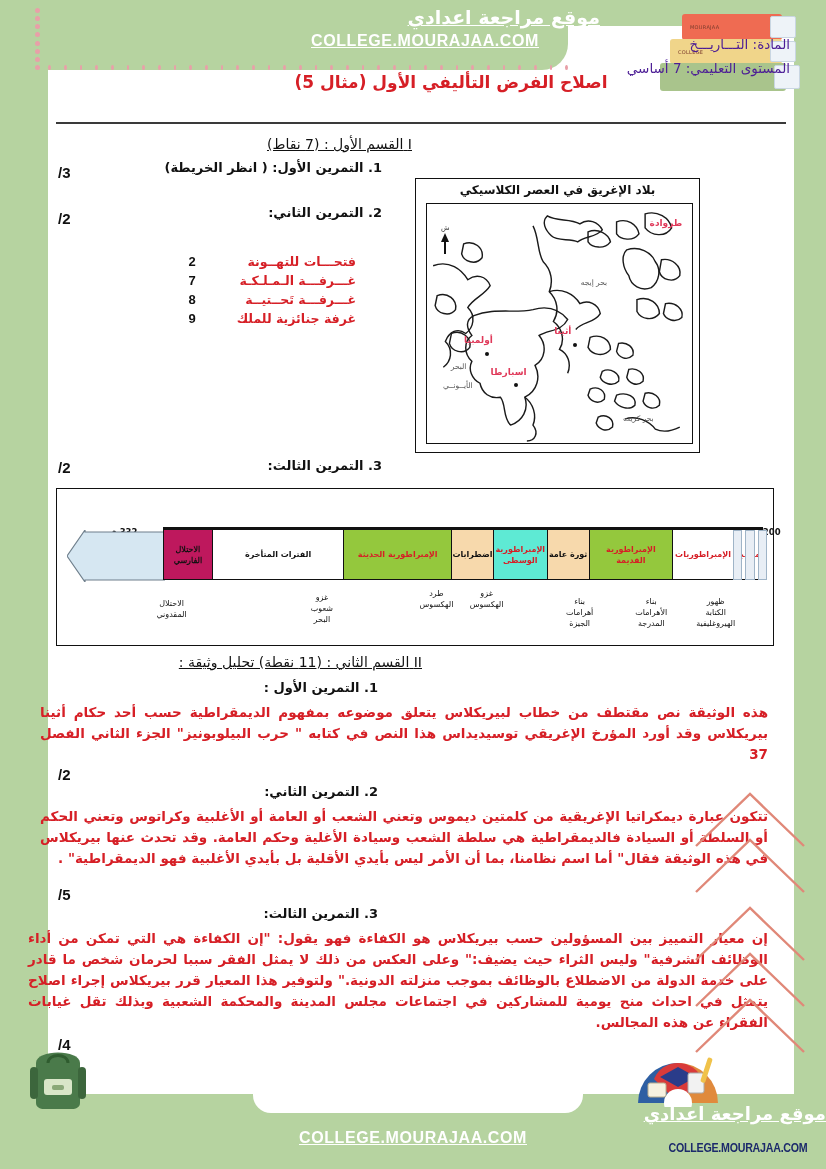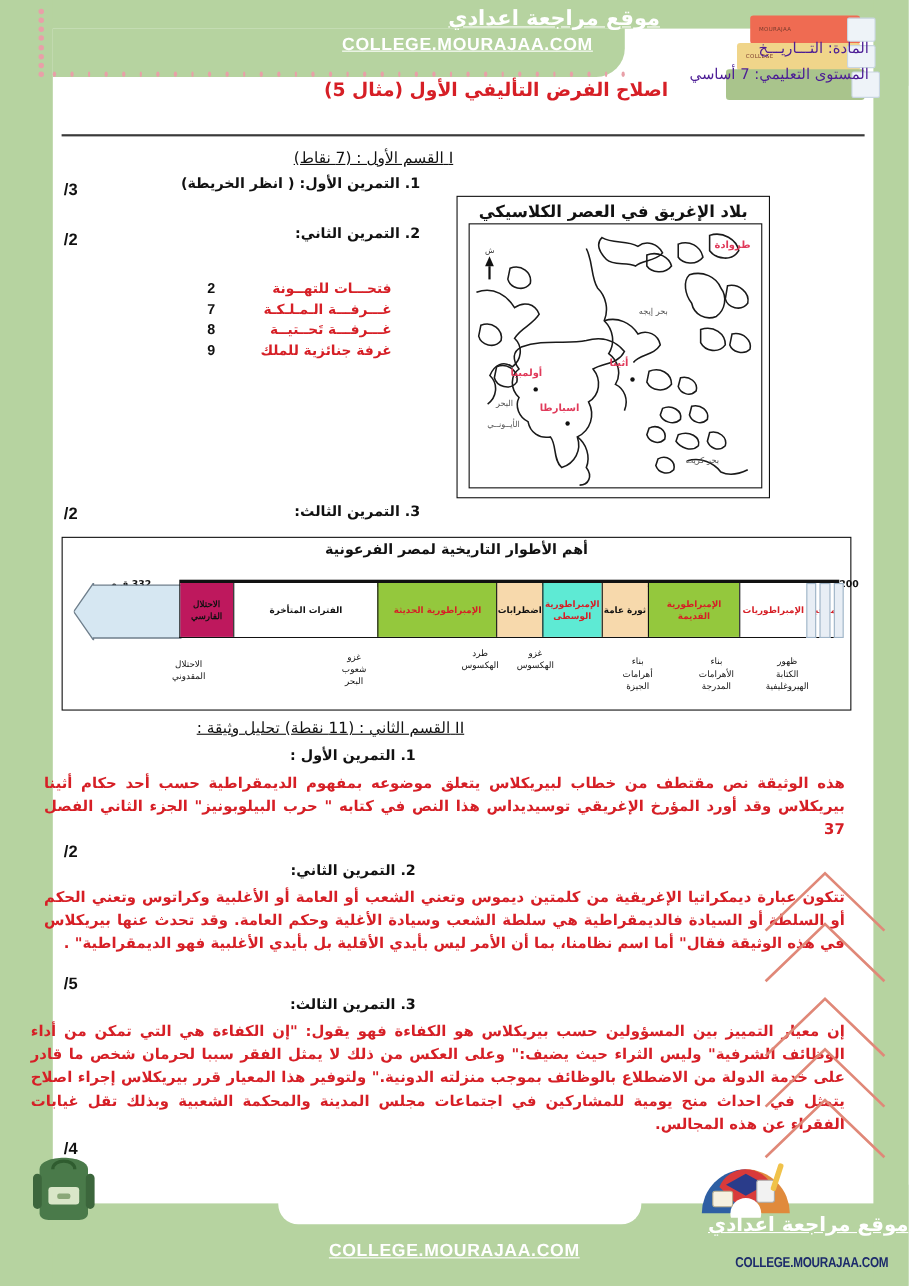--- a/index.html
+++ b/index.html
@@ -117,21 +117,21 @@
     letter-spacing:.5px; min-width:130px; text-align:right;
   }
 
   
   .map-box {
     position:absolute; left:415px; top:178px; width:285px; height:275px;
     border:1.5px solid #111; background:#fff;
   }
   .map-title {
     position:absolute; left:0; top:4px; width:100%; text-align:center;
-    direction:rtl; font-size:15px; font-weight:bold; color:#111;
+    direction:rtl; font-size:12px; font-weight:bold; color:#111;
   }
   .map-inner {
     position:absolute; left:10px; top:24px; right:6px; bottom:8px;
     border:1px solid #111; overflow:hidden; background:#fff;
   }
   .map-inner svg { display:block; width:100%; height:100%; }
   .city {
     position:absolute; font-size:9px; font-weight:bold; color:#e03a5a; direction:rtl;
     white-space:nowrap;
   }
@@ -395,21 +395,20 @@
       <span class="sea" style="left:9%;  top:66%;">البحر</span>
       <span class="sea" style="left:6%;  top:74%;">الأيــونــي</span>
       <span class="sea" style="left:74%; top:88%;">بحر كريت</span>
     </div>
   </div>
 
   <div class="ex-head" style="right:444px; top:458px;">3.  التمرين الثالث:</div>
   <div class="mark" style="top:459px;">/2</div>
 
   <div class="tl-box">
-    <div class="tl-title">أهم الأطوار التاريخية لمصر الفرعونية</div>
 
     <div class="tl-dates">
       <span style="left:6%">332 ق م</span>
       <span style="left:15%">525 ق م</span>
       <span style="left:36%">1100 ق م</span>
       <span style="left:55%">1580 ق م</span>
       <span style="left:63.5%">1785</span>
       <span style="left:68.5%">2050 ق م</span>
       <span style="left:76%">2200</span>
       <span style="left:85%">2700 ق م</span>

